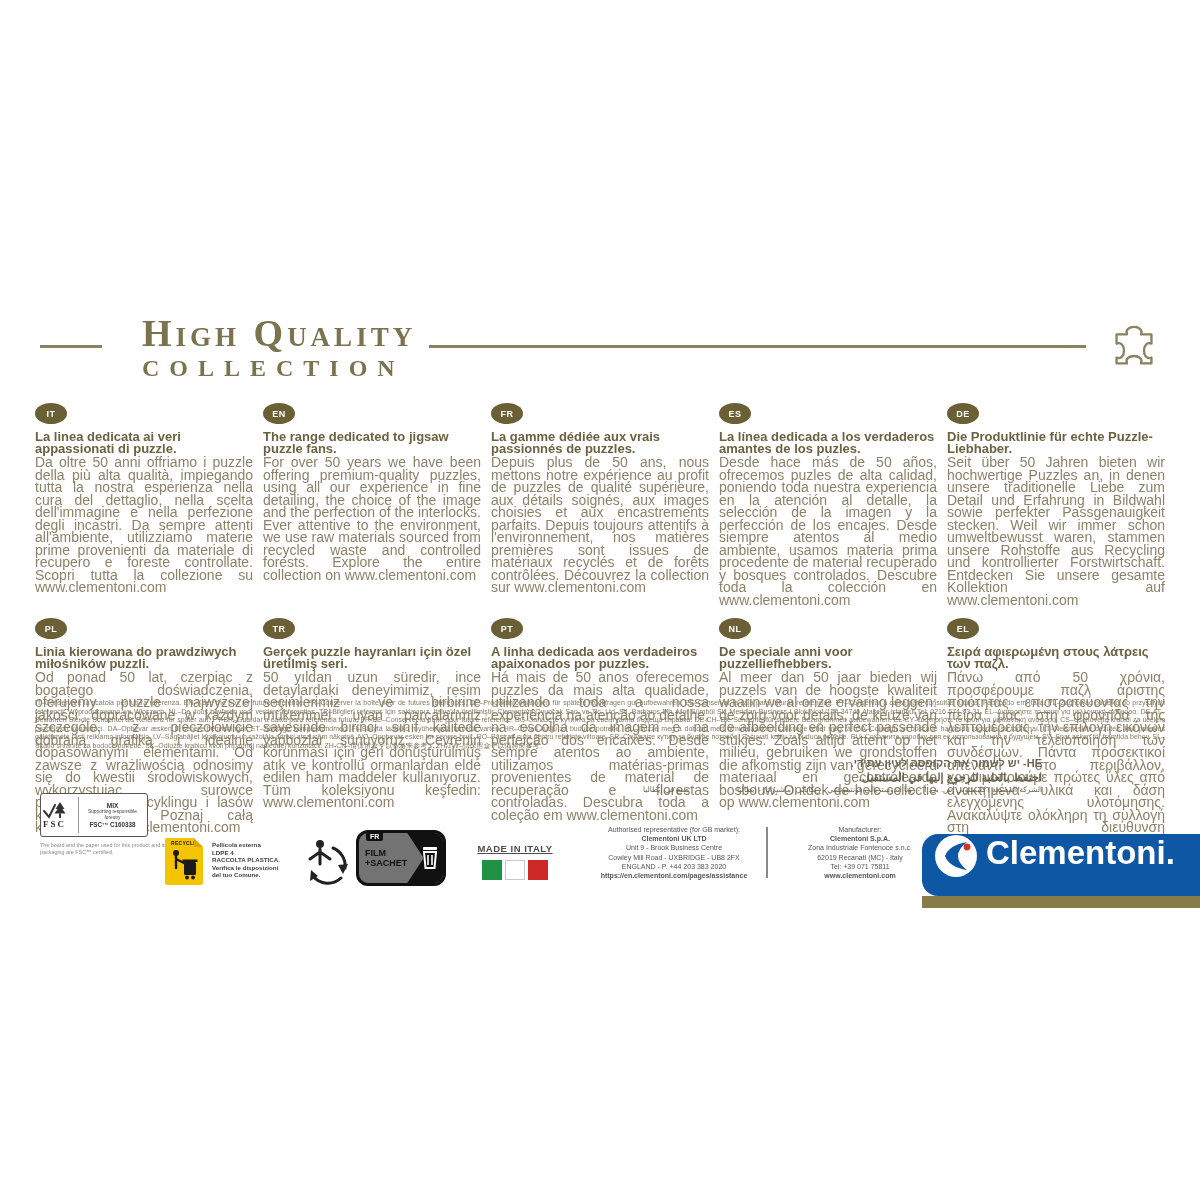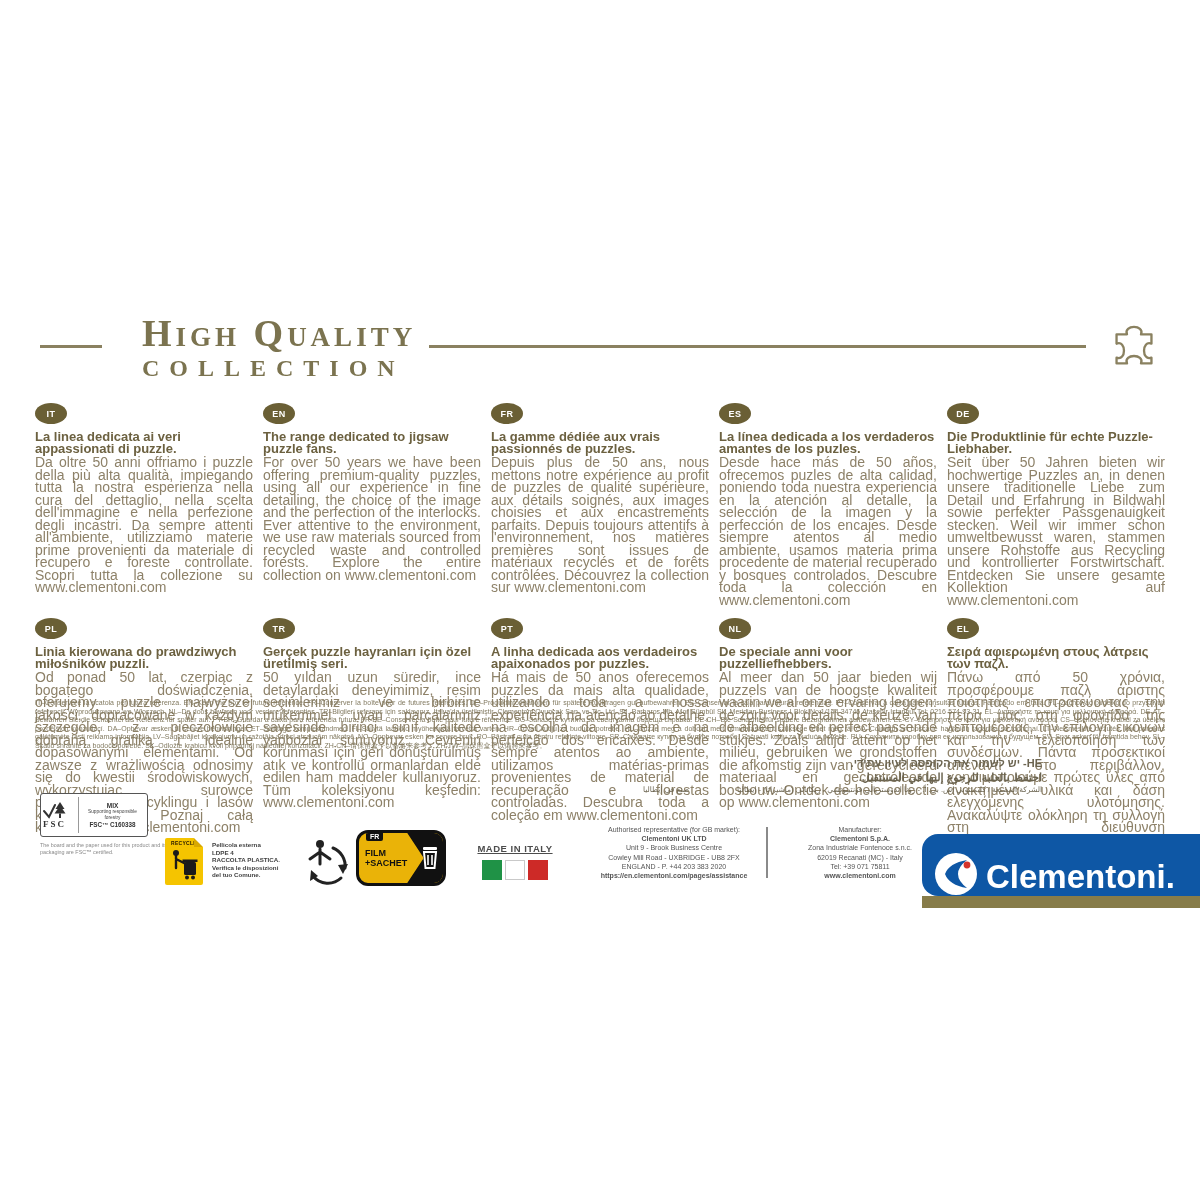--- a/index.html
+++ b/index.html
@@ -37,39 +37,39 @@
   .fsc-right { flex:1; display:flex; flex-direction:column; align-items:center; justify-content:center; text-align:center; padding-left:3px; }
   .fsc-mix { font-size:6.5px; font-weight:bold; color:#333; }
   .fsc-line { font-size:4.8px; color:#444; line-height:5.5px; }
   .fsc-code { font-size:6.3px; font-weight:bold; color:#333; margin-top:1px; }
   .fsc-caption { margin-top:5px; width:128px; font-size:5.4px; line-height:6.6px; color:#8a8a8a; }
   .recycle-box { position:absolute; left:165px; top:838px; width:38px; height:47px; background:#f5c400; border-radius:2px; display:flex; flex-direction:column; align-items:center; padding-top:2px; }
   .recycle-box::after { content:""; position:absolute; top:0; right:0; width:0; height:0; border-top:9px solid #ffffff; border-left:9px solid #d9a900; }
   .recycle-word { font-size:5px; font-weight:bold; color:#201500; letter-spacing:.3px; }
   .recycle-caption { position:absolute; left:212px; top:841px; width:92px; font-size:6.2px; font-weight:bold; color:#3f3f3f; line-height:7.6px; white-space:pre-line; }
   .triman { position:absolute; left:303px; top:834px; }
-  .film-box { position:absolute; left:356px; top:830px; width:90px; height:56px; border:3px solid #111; border-radius:12px; background:#eab308; display:flex; overflow:hidden; }
+  .film-box { position:absolute; left:356px; top:830px; width:90px; height:56px; border:3px solid #111; border-radius:12px; background:#737373; display:flex; overflow:hidden; }
   .film-tag { position:absolute; top:-1px; left:7px; background:#111; color:#fff; font-size:7px; font-weight:bold; padding:1px 4px; border-radius:0 0 2px 2px; }
   .film-label { flex:1; display:flex; align-items:center; padding-left:6px; font-size:9px; font-weight:bold; color:#111; line-height:10px; white-space:pre-line; }
   .film-bin { width:36px; background:#111; clip-path:polygon(0 0, 100% 0, 100% 100%, 0 100%, 46% 50%); display:flex; align-items:center; justify-content:center; padding-left:10px; }
   .mii { position:absolute; left:477px; top:843px; width:76px; text-align:center; }
   .mii-text { font-size:9.5px; font-weight:bold; color:#4c4c4c; letter-spacing:.5px; margin-bottom:6px;text-decoration:underline; }
   .mii-flag { display:flex; justify-content:center; gap:3px; }
   .mii-flag span { width:20px; height:20px; display:block; }
   .flag-green { background:#1f9246; }
   .flag-white { background:#fff; border:1px solid #c9c9c9; }
   .flag-red { background:#cd2a27; }
   .addresses { position:absolute; left:588px; top:825px; display:flex; align-items:stretch; color:#555; }
   .addr-col { width:172px; text-align:center; font-size:7px; line-height:9.2px; }
   .addr-heading { }
   .addr-name { font-weight:bold; }
   .addr-lines { white-space:pre-line; }
   .addr-url { font-weight:bold; }
   .addr-divider { width:2px; background:#8a8a8a; margin:2px 6px; }
-  .logo-box { position:absolute; left:922px; top:834px; right:0; height:62px; background:#0e57a5; border-radius:16px 0 0 16px; display:flex; align-items:flex-end; padding-left:12px; }
+  .logo-box { position:absolute; left:922px; top:834px; right:0; height:62px; background:#0e57a5; border-radius:16px 0 0 16px; display:flex; align-items:flex-start; padding-left:12px; }
   .logo-strip { position:absolute; left:922px; right:0; top:896px; height:12px; background:#877c49; }
   .logo-text { color:#fff; font-size:33px; font-weight:bold; letter-spacing:0px; margin-left:8px; font-family:"Liberation Sans", sans-serif; }
 </style>
 </head>
 <body>
 
 <div class="page">
 
   <div class="hq-header">
     <span class="rule rule-left"></span>

